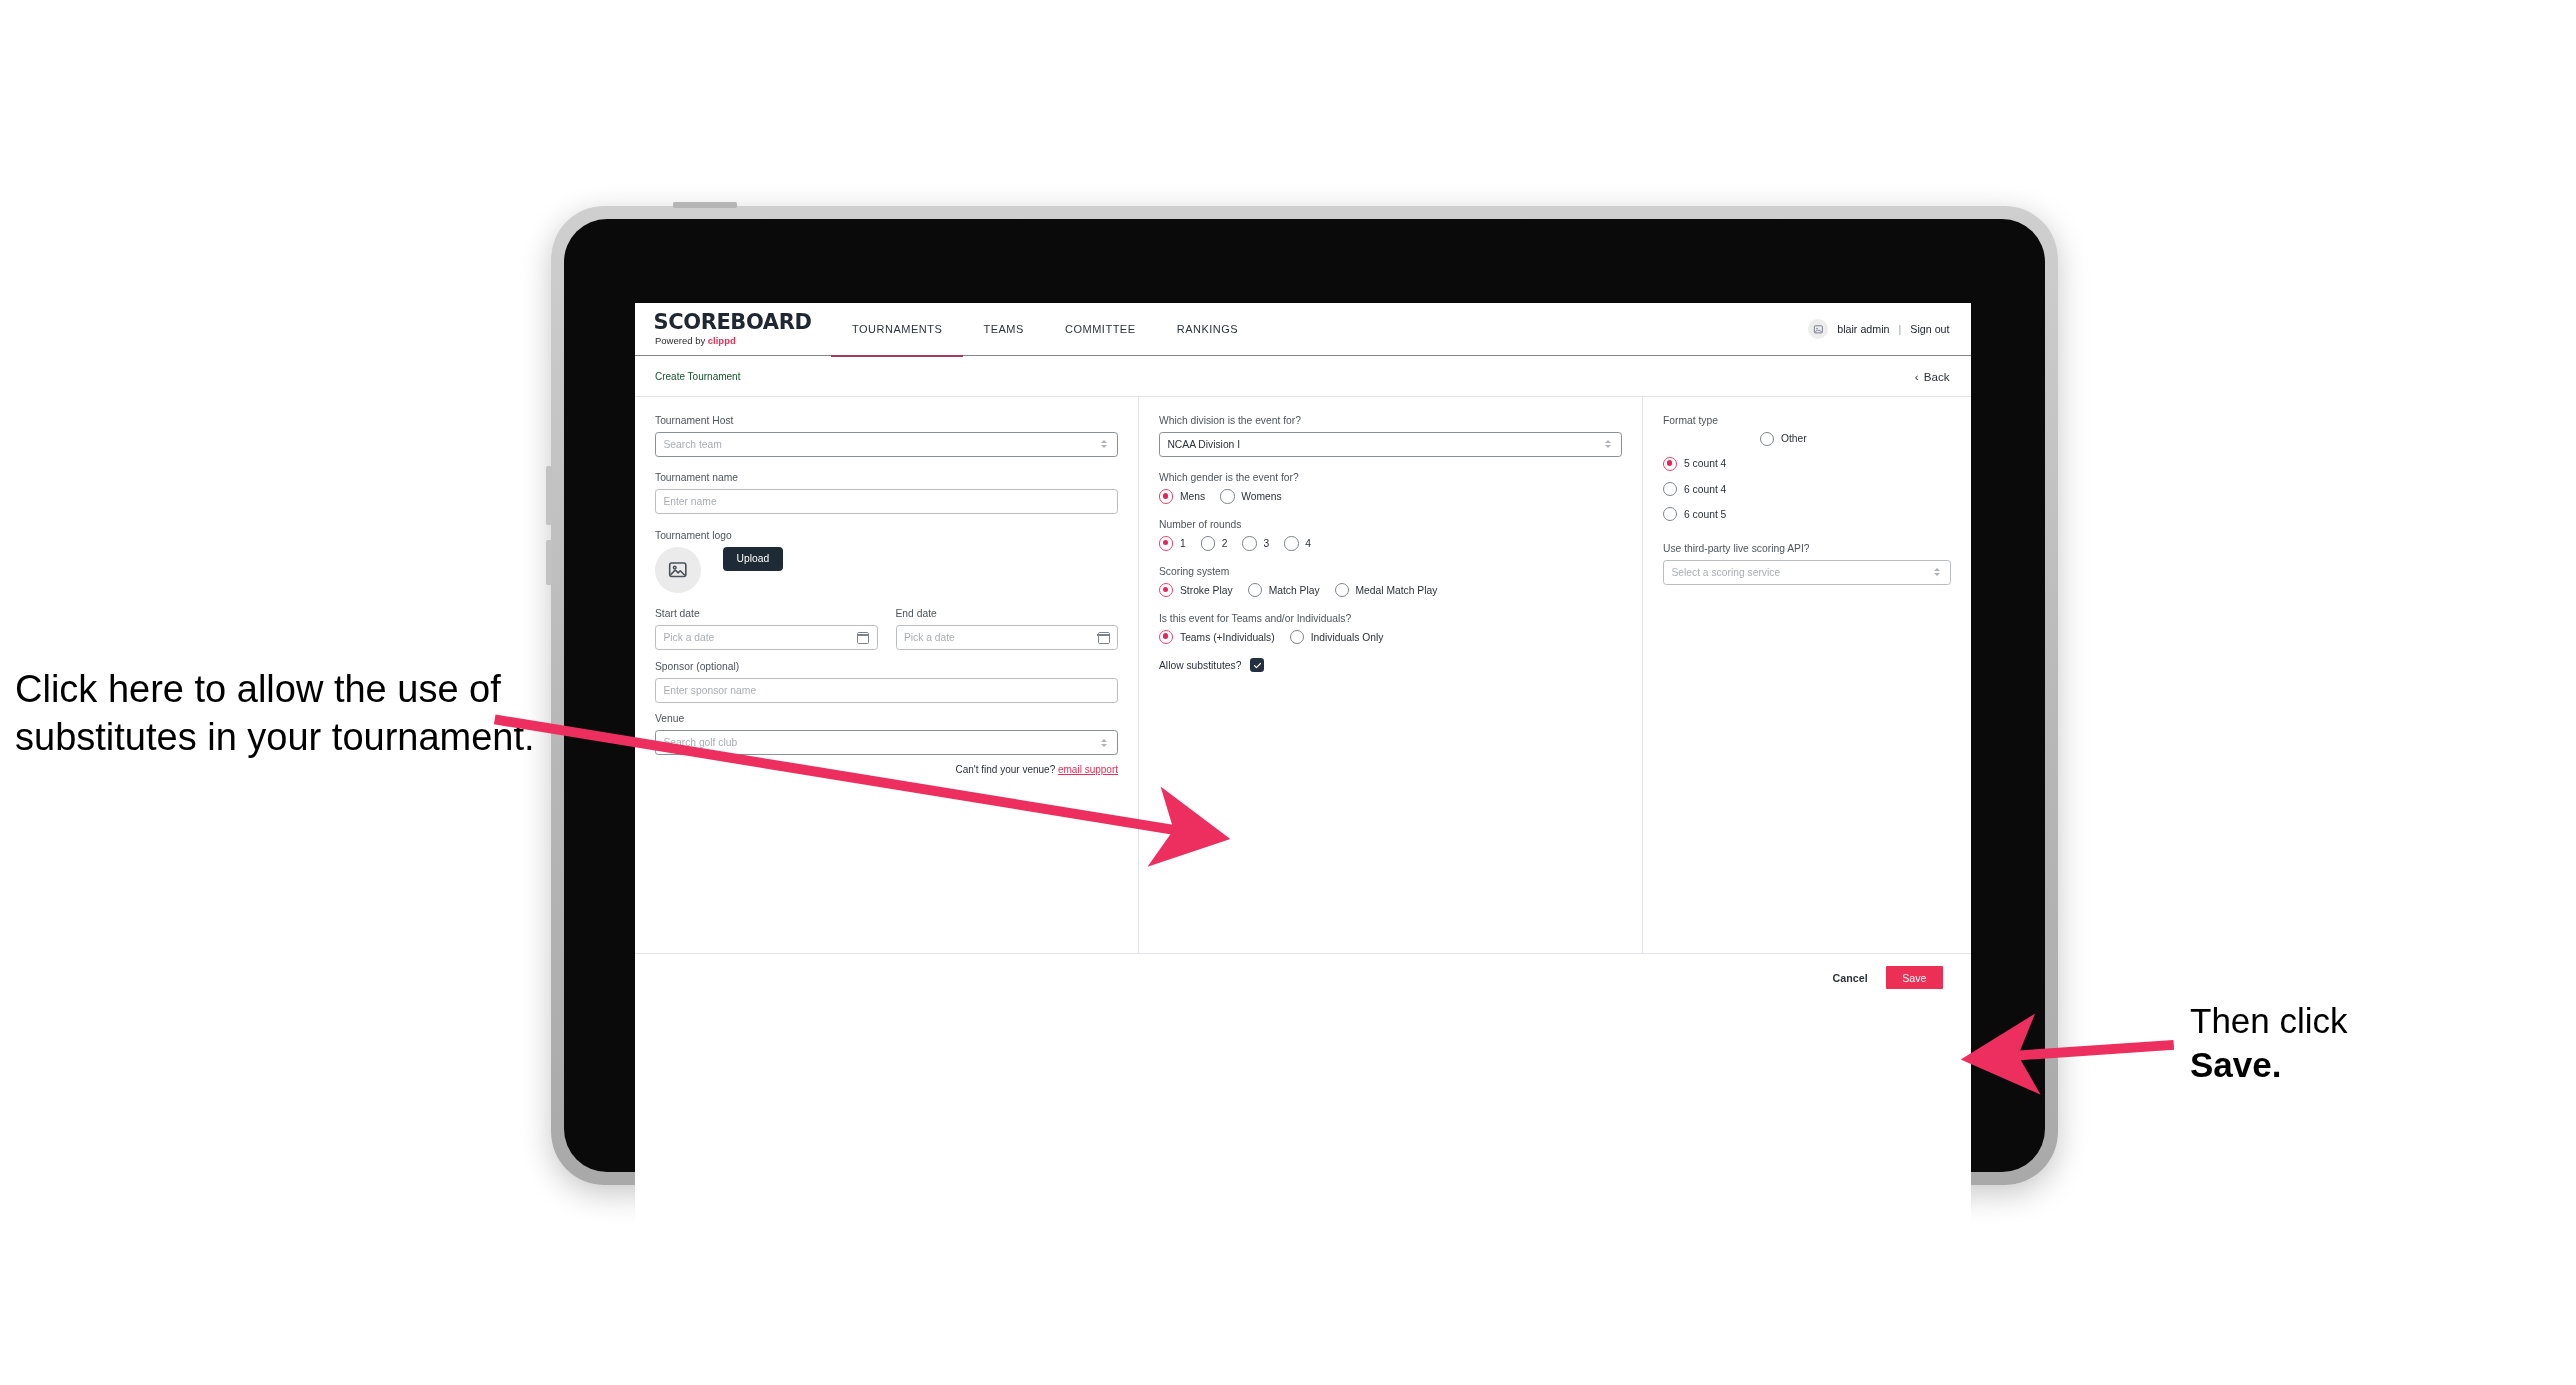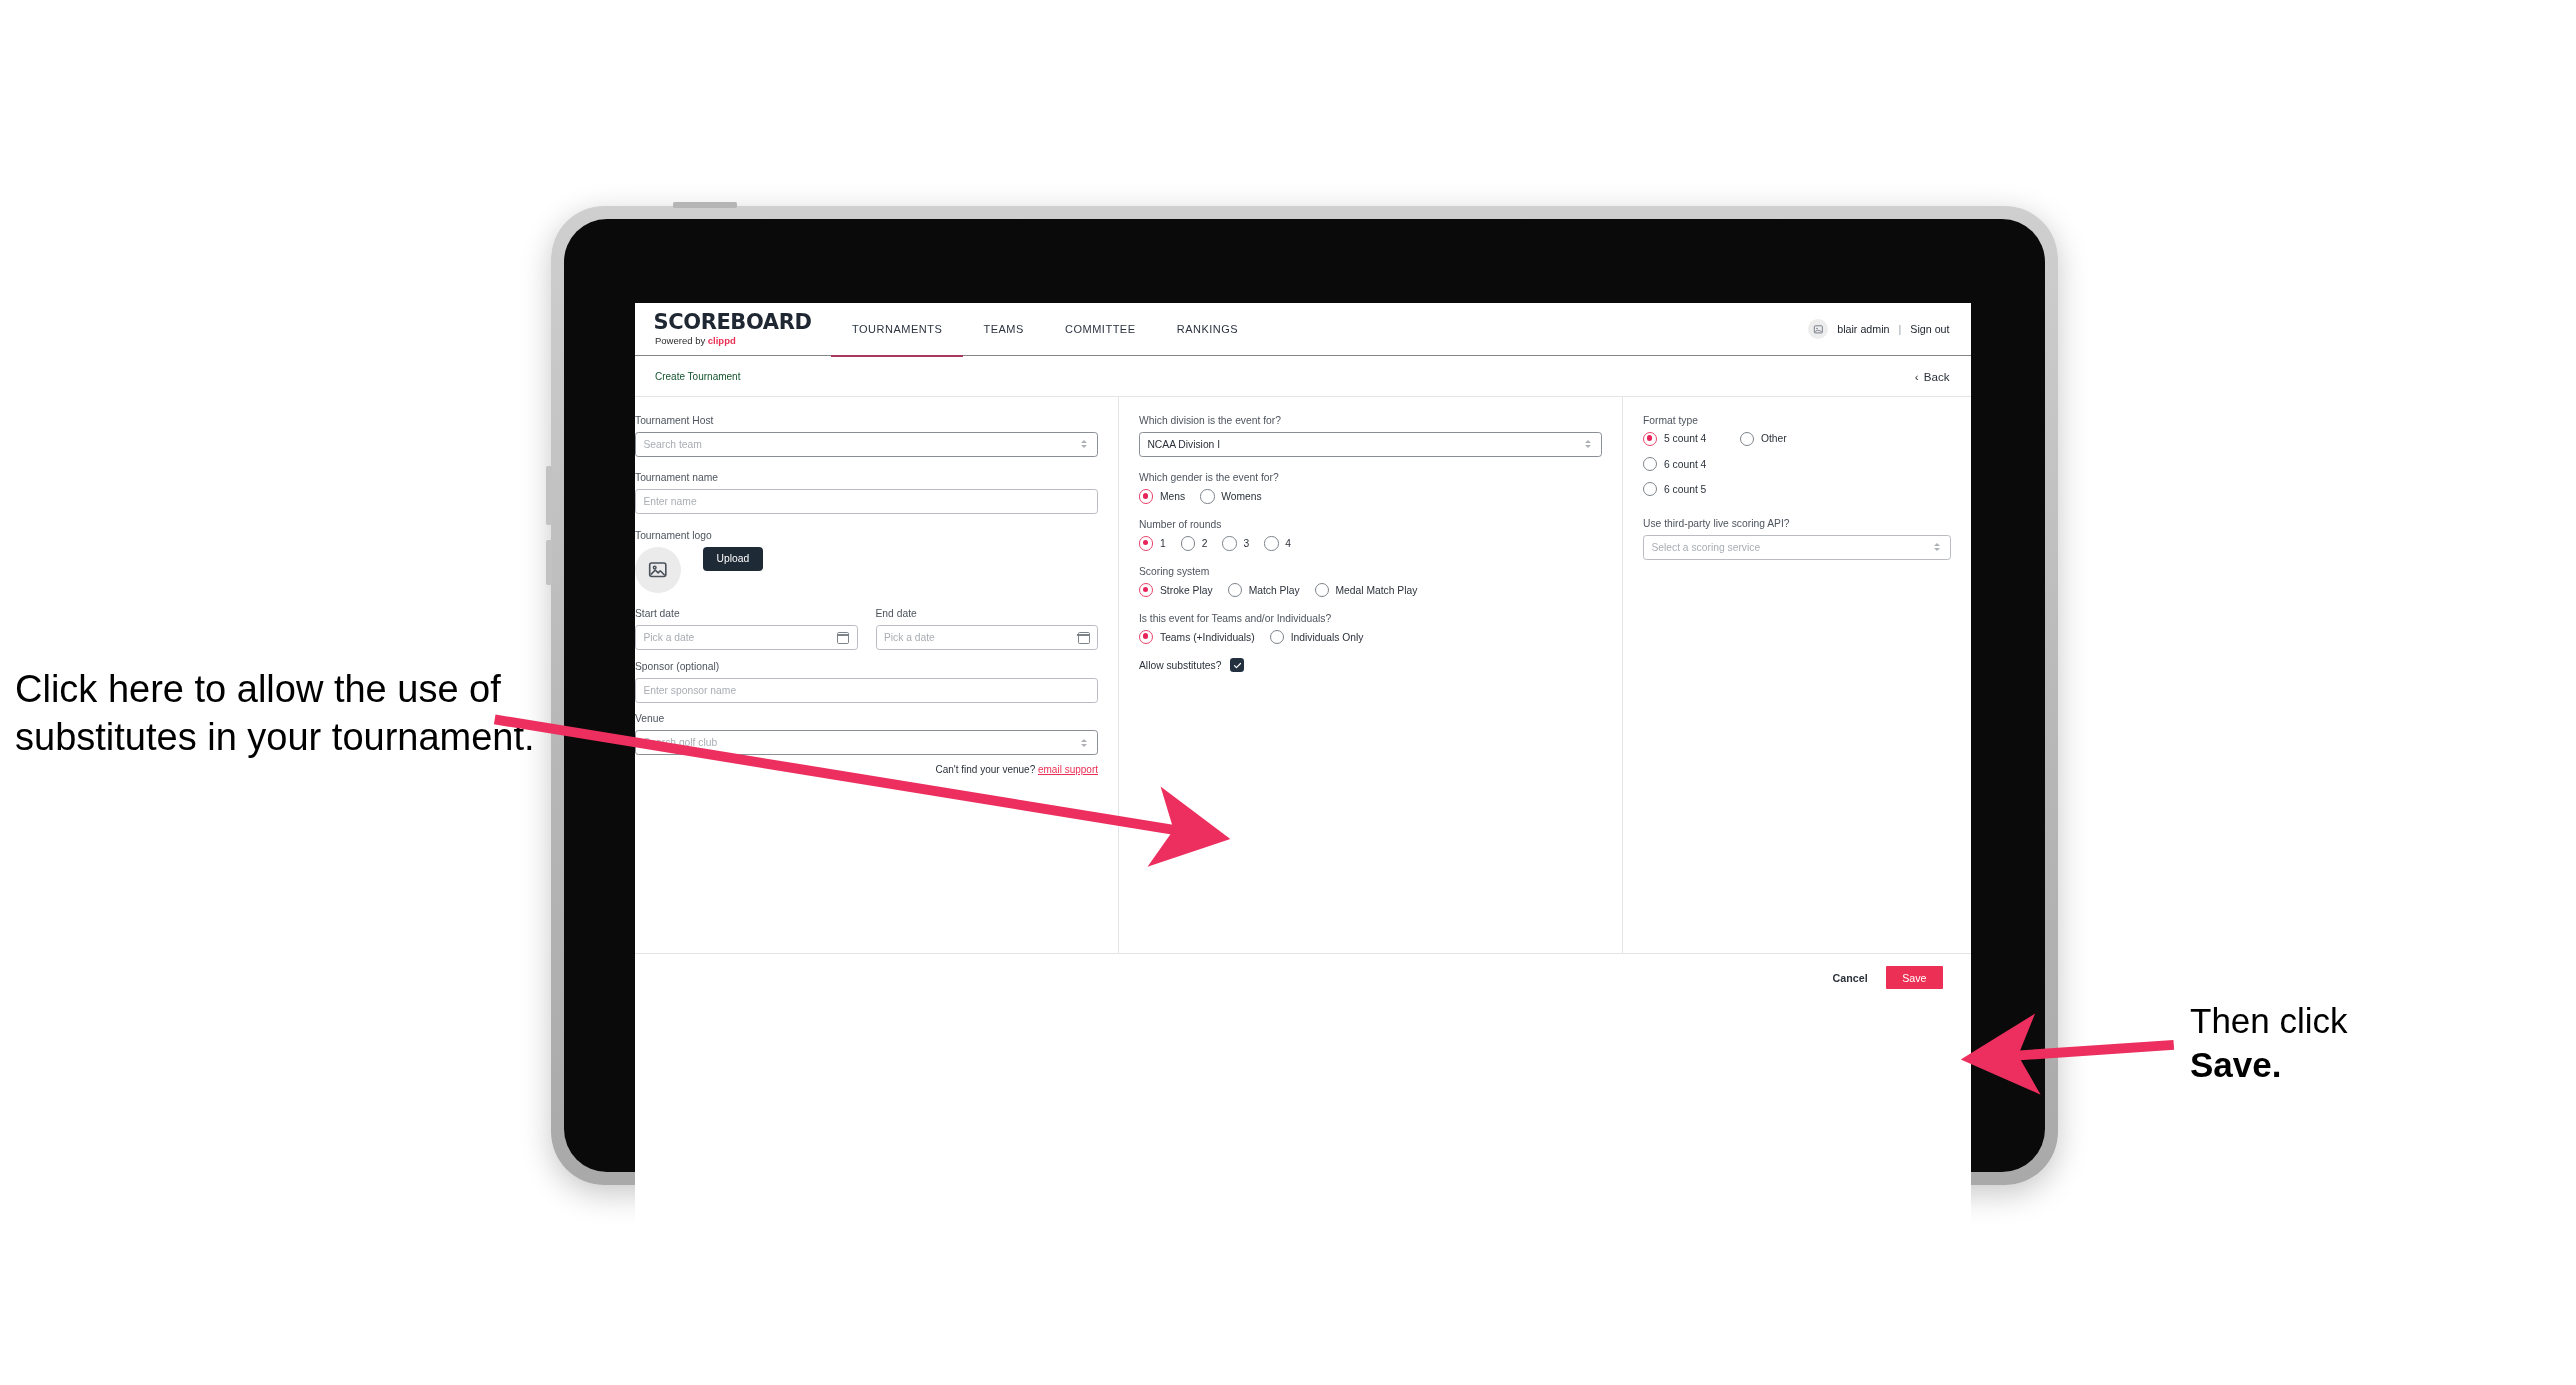--- a/index.html
+++ b/index.html
@@ -60,21 +60,21 @@
   
   #titlerow{height:40px;display:flex;align-items:center;
             padding:0 21.5px 0 20px;border-bottom:0.8px solid #e3e5e8;}
   #page-title{font-size:10px;color:#14532d;}
   #back-link{margin-left:auto;font-size:11.6px;color:#2b313a;cursor:pointer;
              display:flex;align-items:center;gap:5px;}
 
   
   #cols{display:flex;height:556px;}
   .col{padding:18px 0 0 0;}
-  #col1{width:463px;padding-right:20px;}
+  #col1{width:463px;padding-left:20px;padding-right:20px;}
   #col2{width:463px;padding-left:20px;padding-right:20px;
         border-left:0.8px solid #e3e5e8;}
   #col3{flex:1;padding-left:20px;padding-right:20px;
         border-left:0.8px solid #e3e5e8;}
 
   .flabel{font-size:10.3px;color:#4d545e;margin:0 0 5.8px 0;}
   .finput{height:23px;border:0.8px solid #8a8f96;border-radius:3.3px;
           background:#fff;display:flex;align-items:center;
           padding:0 7.4px;font-size:10.3px;color:#a9adb3;position:relative;}
   .finput.thin{border-color:#b9bdc2;}
@@ -112,21 +112,21 @@
          font-size:10.3px;color:#2b313a;margin-right:15px;}
   .rdot{width:12.4px;height:12.4px;border-radius:50%;border:1.2px solid #7e848b;
         margin-right:6.6px;flex:0 0 auto;background:#fff;position:relative;}
   .radio.on .rdot{border-color:#e8446a;}
   .radio.on .rdot:after{content:"";position:absolute;left:2.5px;top:2.5px;
         width:5.8px;height:5.8px;border-radius:50%;background:#e8245a;}
   .radio-stack .radio{margin-bottom:10.7px;}
 
   
   #fmt-wrap{display:flex;}
-  #fmt-left{width:97px;}
+  #fmt-left{width:97px;margin-top:25px;}
   
   #subs-row{display:flex;align-items:center;gap:9px;margin-top:14px;
             font-size:10.3px;color:#2b313a;}
   #subs-box{width:14px;height:14px;border-radius:3.3px;background:#22303f;
             display:flex;align-items:center;justify-content:center;
             cursor:pointer;}
 
   
   #appfoot{height:47px;border-top:0.8px solid #e3e5e8;display:flex;
            align-items:center;justify-content:flex-end;gap:18px;

